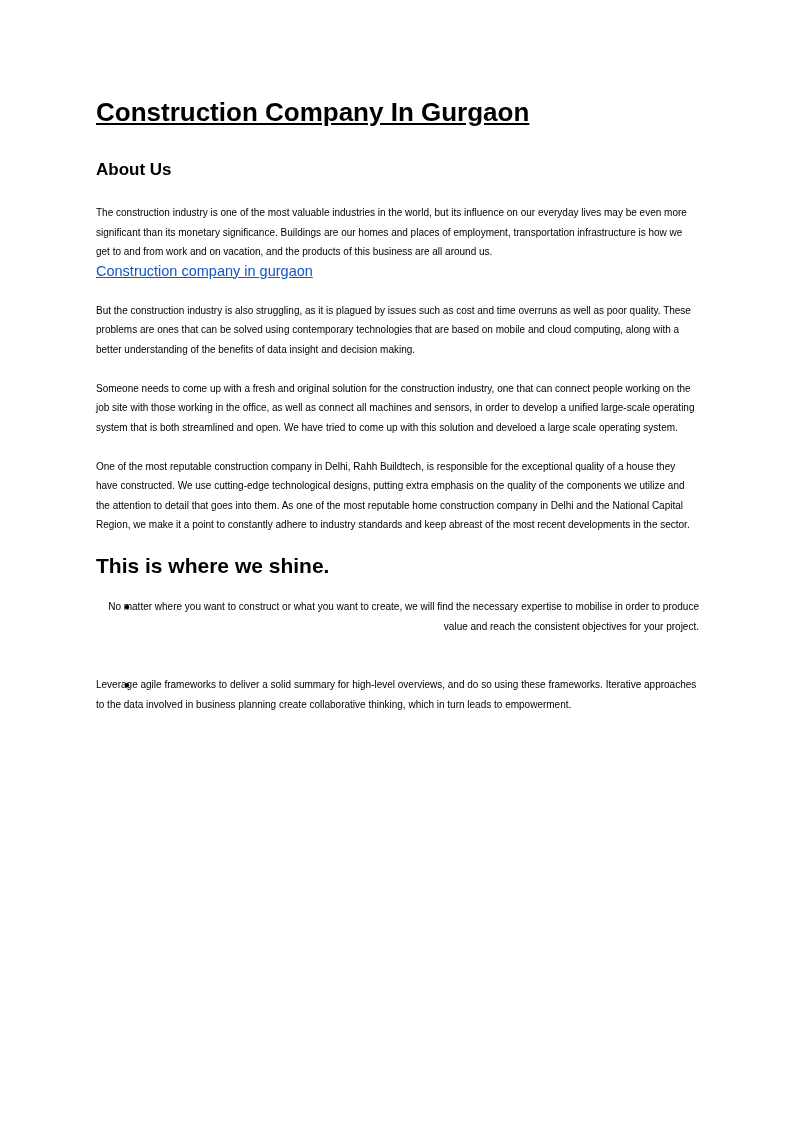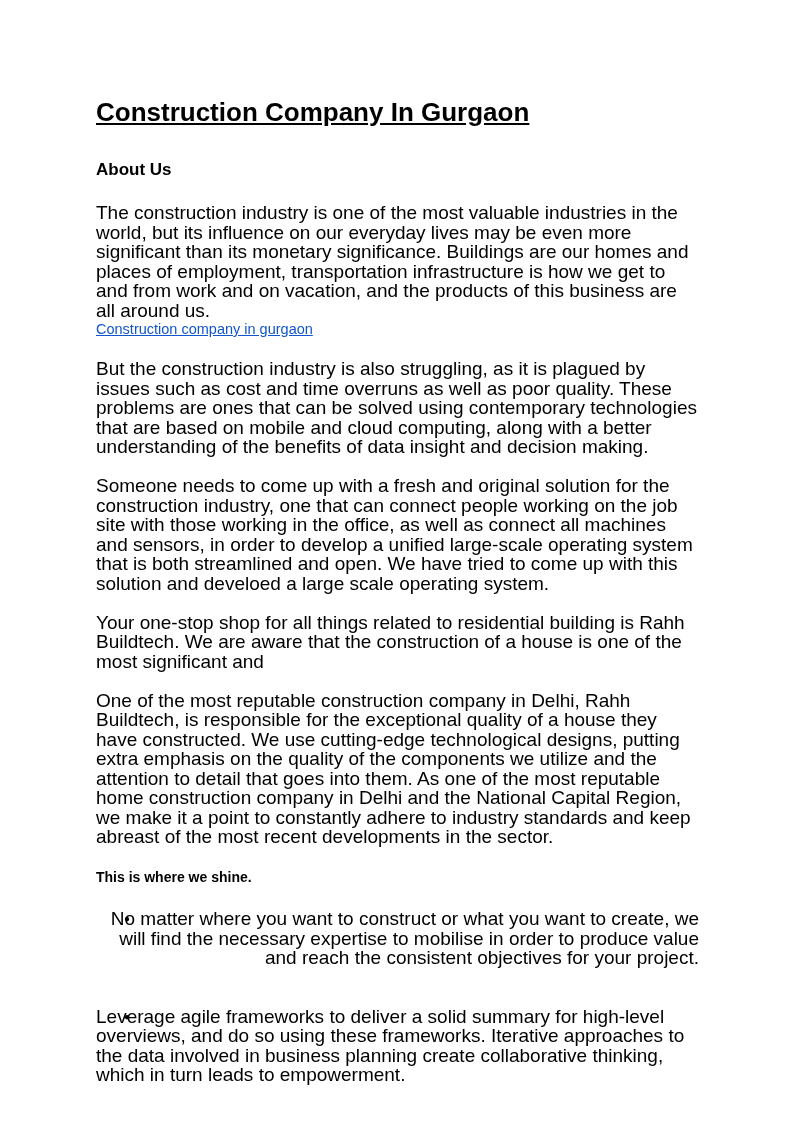--- a/index.html
+++ b/index.html
@@ -28,39 +28,39 @@
     text-decoration: underline;
     margin: 0 0 30px 0;
   }
   .about-heading {
     font-size: 17px;
     line-height: 22px;
     font-weight: bold;
     margin: 0 0 22px 0;
   }
   .para {
-    font-size: 19px;
+    font-size: 10px;
     line-height: 19.5px;
     margin: 0 0 19.5px 0;
   }
   .para.no-gap {
     margin-bottom: 0;
   }
   .link-line {
     font-size: 14.5px;
     line-height: 19.5px;
     margin: 0 0 19.5px 0;
   }
   .doc-link {
     color: #1155cc;
     text-decoration: underline;
     cursor: pointer;
   }
   .shine-heading {
-    font-size: 14px;
+    font-size: 21px;
     line-height: 23px;
     font-weight: bold;
     margin: 0 0 20px 0;
   }
   .bullet-item {
     position: relative;
     font-size: 14.5px;
     line-height: 19.5px;
     font-weight: bold;
     padding-left: 48px;
@@ -93,21 +93,20 @@
   <p class="para no-gap">The construction industry is one of the most valuable industries in the world, but its influence on our everyday lives may be even more significant than its monetary significance. Buildings are our homes and places of employment, transportation infrastructure is how we get to and from work and on vacation, and the products of this business are all around us.</p>
 
   <div class="link-line">
     <a class="doc-link">Construction company in gurgaon</a>
   </div>
 
   <p class="para">But the construction industry is also struggling, as it is plagued by issues such as cost and time overruns as well as poor quality. These problems are ones that can be solved using contemporary technologies that are based on mobile and cloud computing, along with a better understanding of the benefits of data insight and decision making.</p>
 
   <p class="para">Someone needs to come up with a fresh and original solution for the construction industry, one that can connect people working on the job site with those working in the office, as well as connect all machines and sensors, in order to develop a unified large-scale operating system that is both streamlined and open. We have tried to come up with this solution and develoed a large scale operating system.</p>
 
-  <p class="para">Your one-stop shop for all things related to residential building is Rahh Buildtech. We are aware that the construction of a house is one of the most significant and</p>
 
   <p class="para">One of the most reputable construction company in Delhi, Rahh Buildtech, is responsible for the exceptional quality of a house they have constructed. We use cutting-edge technological designs, putting extra emphasis on the quality of the components we utilize and the attention to detail that goes into them. As one of the most reputable home construction company in Delhi and the National Capital Region, we make it a point to constantly adhere to industry standards and keep abreast of the most recent developments in the sector.</p>
 
   <h2 class="shine-heading">This is where we shine.</h2>
 
   <div class="bullet-item">
     <span class="bullet-marker">●</span>
   </div>
 
   <p class="para gap-large">No matter where you want to construct or what you want to create, we will find the necessary expertise to mobilise in order to produce value and reach the consistent objectives for your project.</p>

